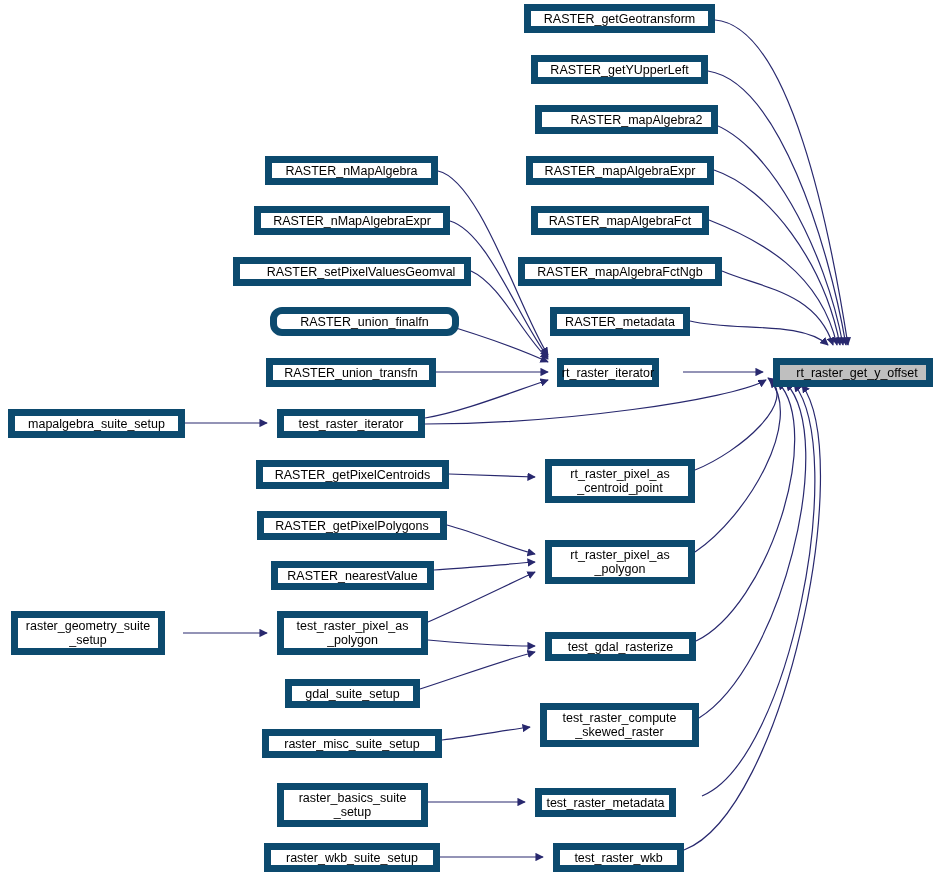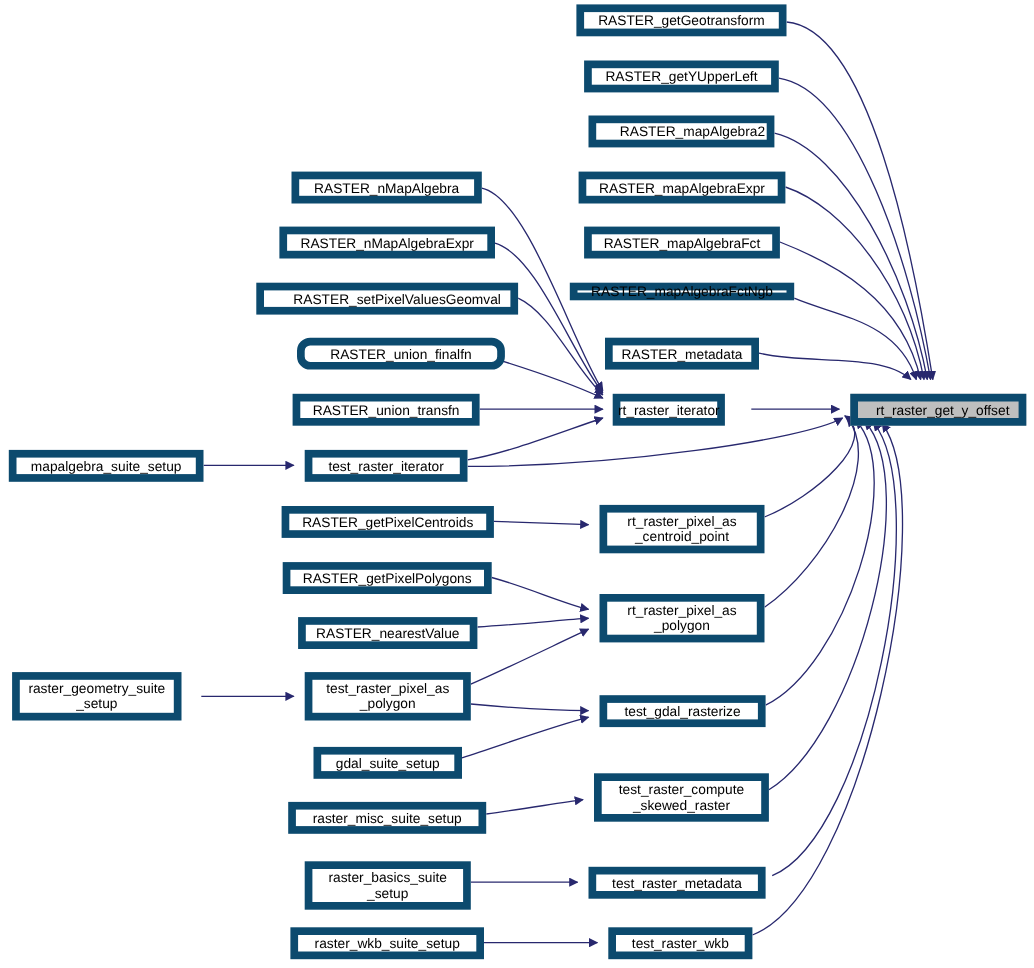--- a/index.html
+++ b/index.html
@@ -82,24 +82,24 @@
         <path d="M442,740 C472,736 508,730 530,727" marker-end="url(#arrow)"></path>
         <path d="M699,718 C780,668 838,440 786,383" marker-end="url(#arrow)"></path>
         <path d="M428,802 C462,802 504,802 525,802" marker-end="url(#arrow)"></path>
         <path d="M702,796 C790,760 848,452 794,384" marker-end="url(#arrow)"></path>
         <path d="M440,857 C478,857 522,857 543,857" marker-end="url(#arrow)"></path>
         <path d="M684,850 C784,812 856,460 802,385" marker-end="url(#arrow)"></path>
       </g>
   </svg>
 <div class="node" style="left: 524px; top: 4px; width: 191px; height: 29px;">RASTER_getGeotransform</div>
     <div class="node" style="left: 531px; top: 55px; width: 177px; height: 29px;">RASTER_getYUpperLeft</div>
-    <div class="node" style="left: 535px; top: 105px; width: 169px; height: 29px; padding-left: 24px;">RASTER_mapAlgebra2</div>
+    <div class="node" style="left: 535px; top: 105px; width: 183px; height: 29px; padding-left: 24px;">RASTER_mapAlgebra2</div>
     <div class="node" style="left: 526px; top: 156px; width: 188px; height: 29px;">RASTER_mapAlgebraExpr</div>
     <div class="node" style="left: 531px; top: 206px; width: 178px; height: 29px;">RASTER_mapAlgebraFct</div>
-    <div class="node" style="left: 518px; top: 257px; width: 204px; height: 16px;">RASTER_mapAlgebraFctNgb</div>
+    <div class="node" style="left: 518px; top: 257px; width: 204px; height: 29px;">RASTER_mapAlgebraFctNgb</div>
     <div class="node" style="left: 550px; top: 307px; width: 140px; height: 29px;">RASTER_metadata</div>
     <div class="node" style="left: 557px; top: 358px; width: 102px; height: 29px;">rt_raster_iterator</div>
     <div class="node highlight" style="left: 773px; top: 358px; width: 160px; height: 29px;">rt_raster_get_y_offset</div>
     <div class="node" style="left: 265px; top: 156px; width: 173px; height: 29px;">RASTER_nMapAlgebra</div>
     <div class="node" style="left: 254px; top: 206px; width: 196px; height: 29px;">RASTER_nMapAlgebraExpr</div>
     <div class="node" style="left: 233px; top: 257px; width: 238px; height: 29px; padding-left: 22px;">RASTER_setPixelValuesGeomval</div>
     <div class="node" style="left: 270px; top: 307px; width: 189px; height: 29px; border-radius: 12px;">RASTER_union_finalfn</div>
     <div class="node" style="left: 266px; top: 358px; width: 170px; height: 29px;">RASTER_union_transfn</div>
     <div class="node" style="left: 277px; top: 409px; width: 148px; height: 29px;">test_raster_iterator</div>
     <div class="node" style="left: 8px; top: 409px; width: 177px; height: 29px;">mapalgebra_suite_setup</div>
@@ -114,16 +114,16 @@
 _polygon</div>
     <div class="node" style="left: 11px; top: 611px; width: 154px; height: 44px;">raster_geometry_suite
 _setup</div>
     <div class="node" style="left: 545px; top: 632px; width: 151px; height: 29px;">test_gdal_rasterize</div>
     <div class="node" style="left: 285px; top: 679px; width: 135px; height: 29px;">gdal_suite_setup</div>
     <div class="node" style="left: 540px; top: 703px; width: 159px; height: 44px;">test_raster_compute
 _skewed_raster</div>
     <div class="node" style="left: 262px; top: 729px; width: 180px; height: 29px;">raster_misc_suite_setup</div>
     <div class="node" style="left: 277px; top: 783px; width: 151px; height: 44px;">raster_basics_suite
 _setup</div>
-    <div class="node" style="left: 535px; top: 788px; width: 161px; height: 29px;">test_raster_metadata</div>
+    <div class="node" style="left: 535px; top: 788px; width: 141px; height: 29px;">test_raster_metadata</div>
     <div class="node" style="left: 264px; top: 843px; width: 176px; height: 29px;">raster_wkb_suite_setup</div>
     <div class="node" style="left: 553px; top: 843px; width: 131px; height: 29px;">test_raster_wkb</div>
   </div>
 
 </body></html>

